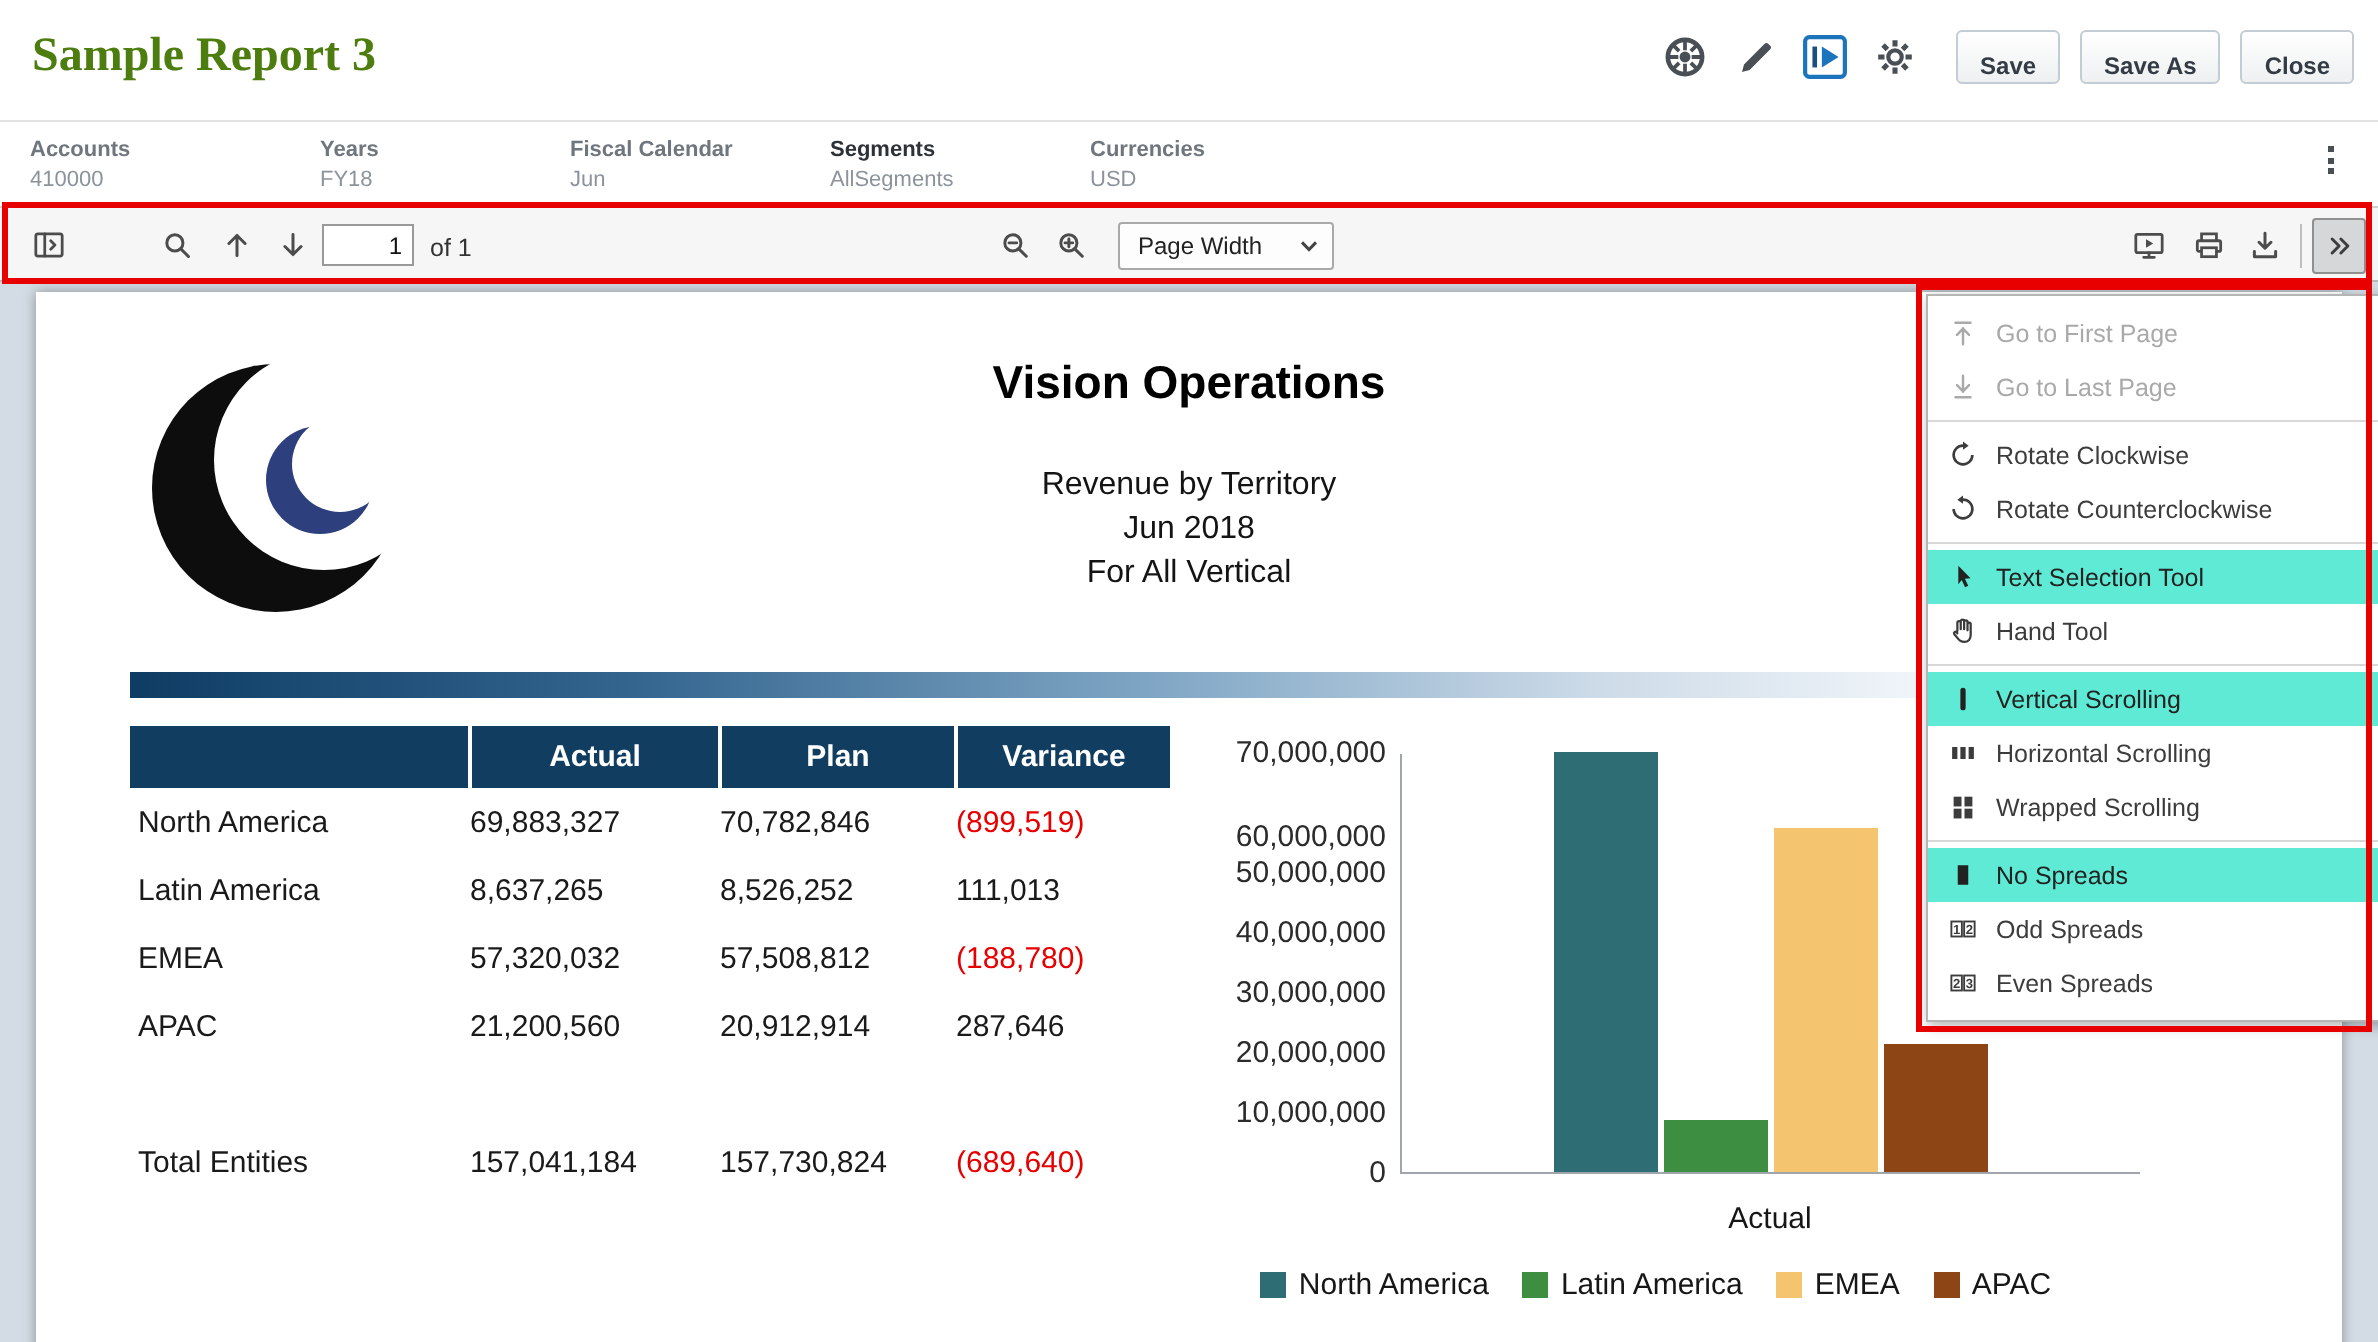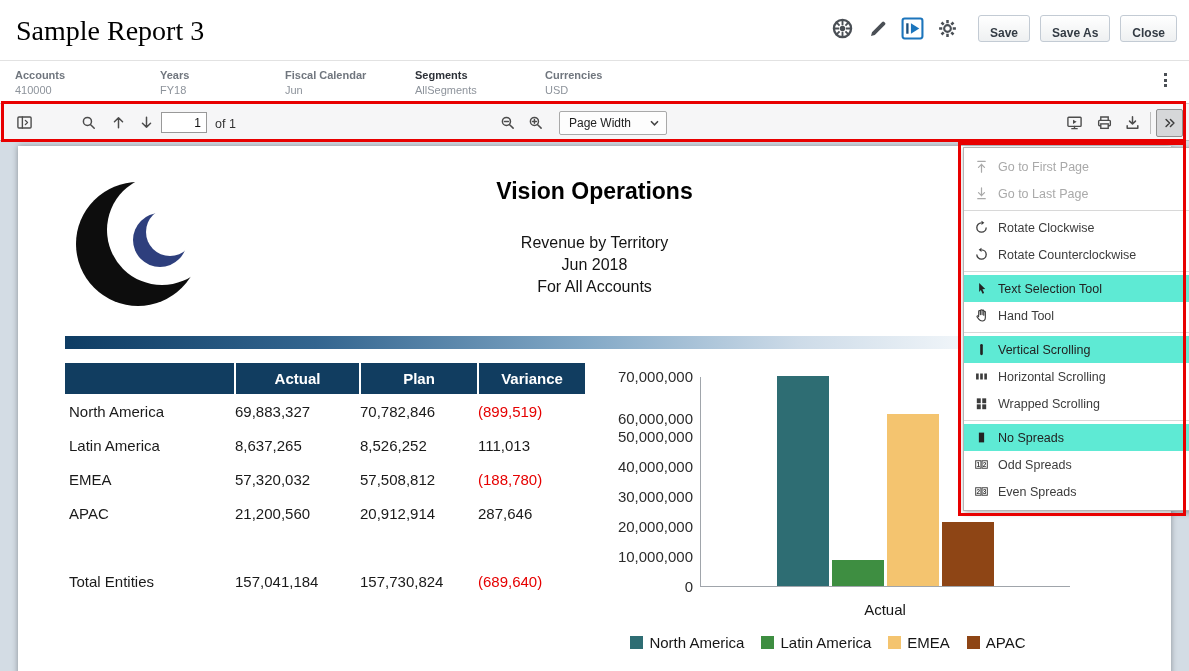--- a/index.html
+++ b/index.html
@@ -2,21 +2,21 @@
 <html><head>
 <meta charset="utf-8">
 <style>
   *{box-sizing:border-box;margin:0;padding:0}
   html,body{background:#fff}
   .app{position:relative;width:1189px;height:671px;overflow:hidden;background:#fff;
        font-family:"Liberation Sans",sans-serif;color:#222}
 
   
   .topbar{position:absolute;left:0;top:0;width:100%;height:61px;background:#fff;border-bottom:1px solid #e2e2e2}
-  .app-title{position:absolute;left:16px;top:15px;font-family:"Liberation Serif",serif;font-size:28px;font-weight:400;color:#000000}
+  .app-title{position:absolute;left:16px;top:15px;font-family:"Liberation Serif",serif;font-size:24px;font-weight:700;color:#4d7c0f}
   .topbar-actions{position:absolute;right:12px;top:15px;display:flex;align-items:center;gap:10px}
   .tb-icon{width:25px;height:25px;display:flex;align-items:center;justify-content:center;cursor:pointer}
   .btn{height:27px;padding:10px 11px;background:linear-gradient(#ffffff,#eef0f1);border:1px solid #c3cbd4;
        border-radius:3px;font:600 12px "Liberation Sans",sans-serif;color:#333b44;cursor:pointer}
   .btn:first-of-type{margin-left:8px}
 
   
   .pov-bar{position:absolute;left:0;top:62px;width:100%;height:40px;background:#fff}
   .pov-dim{position:absolute;top:7px}
   .pov-label{font-size:11px;font-weight:700;color:#70767e}
@@ -232,21 +232,21 @@
           <circle cx="86" cy="64" r="55" fill="#ffffff"></circle>
           <circle cx="84" cy="74" r="27" fill="#2e3f7d"></circle>
           <circle cx="94" cy="66" r="24" fill="#ffffff"></circle>
         </svg>
       </span>
 
       <div class="report-title">Vision Operations</div>
       <div class="report-sub">
         <div>Revenue by Territory</div>
         <div>Jun 2018</div>
-        <div>For All Accounts</div>
+        <div>For All Vertical</div>
       </div>
 
       <div class="grad-bar"></div>
 
       <table class="rpt">
         <colgroup>
             <col style="width:170px">
             <col style="width:125px">
             <col style="width:118px">
             <col style="width:107px">

